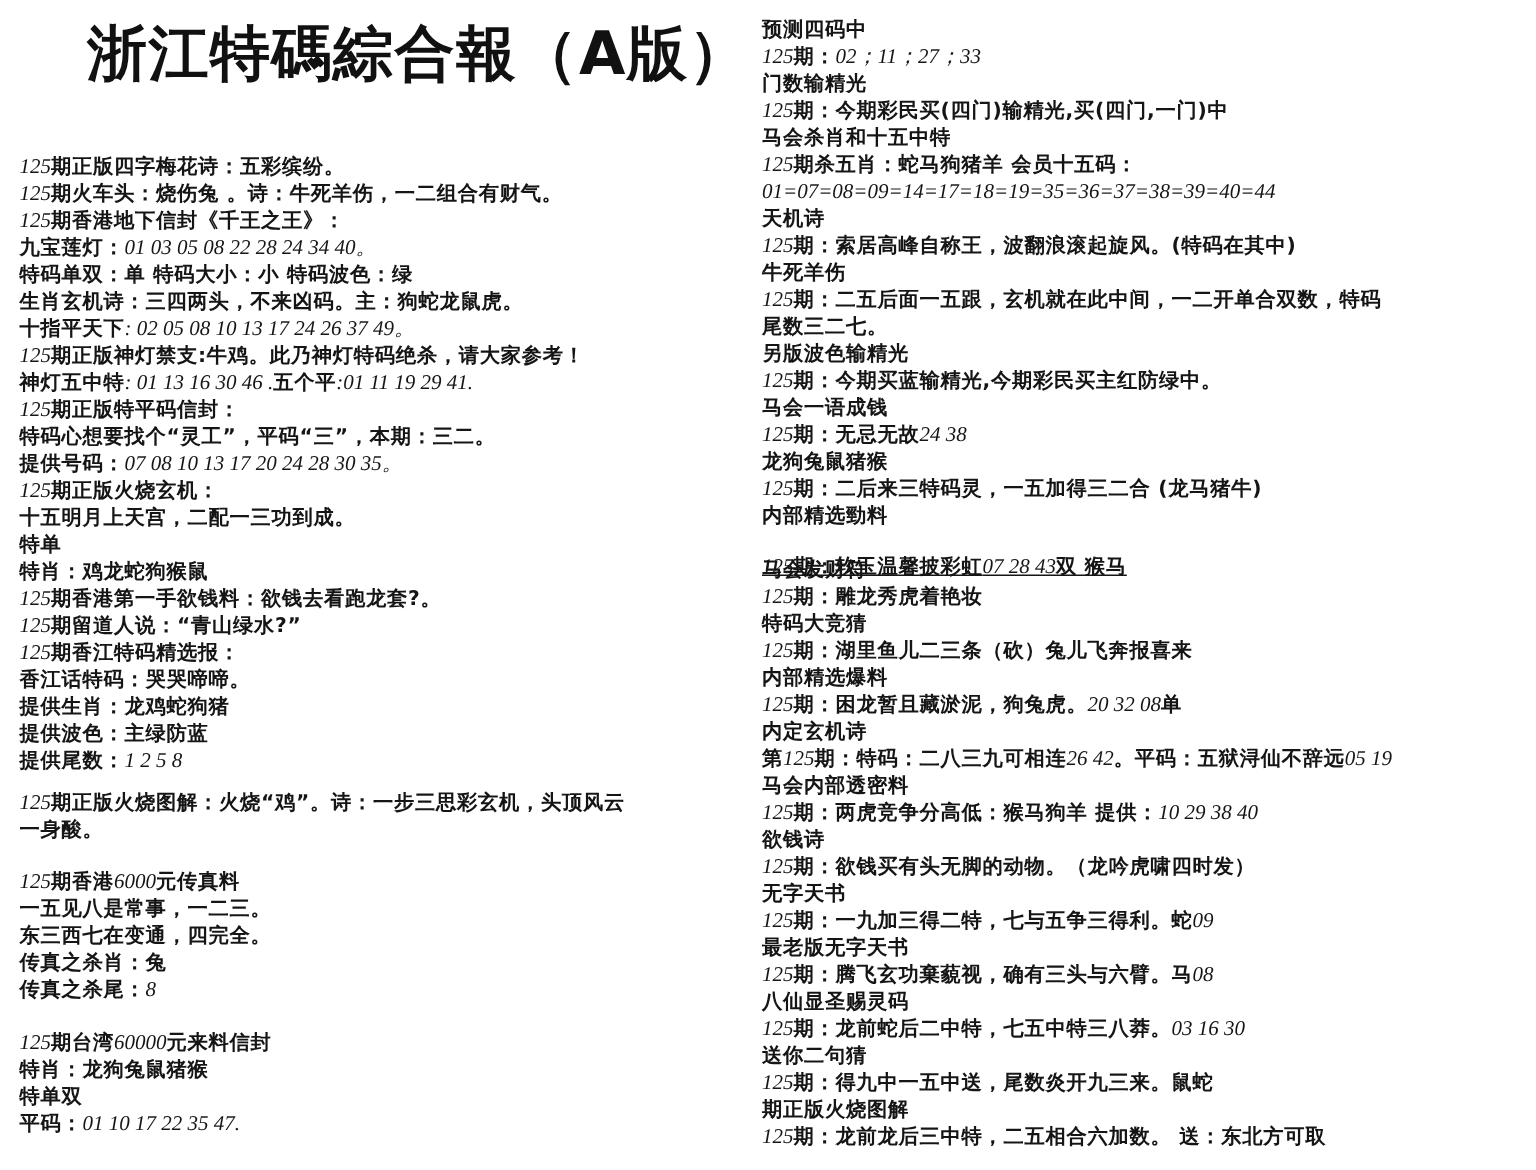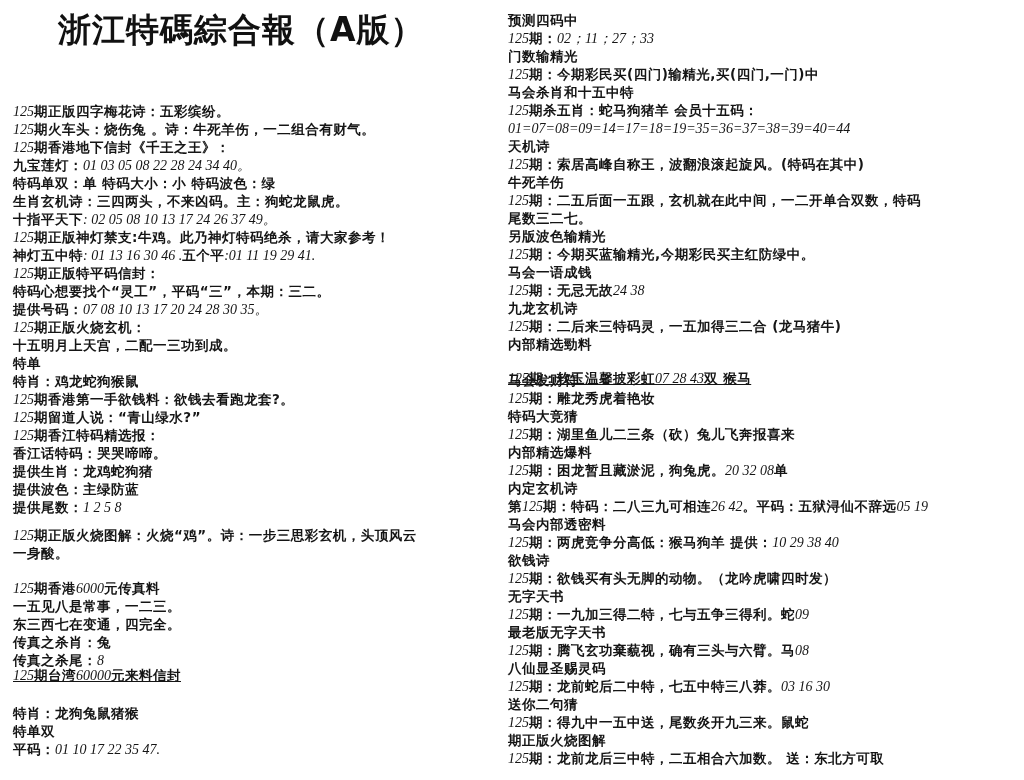--- a/index.html
+++ b/index.html
@@ -1,21 +1,21 @@
 <!DOCTYPE html>
 <html><head>
   <meta charset="utf-8">
   <style>
     html, body { margin: 0; padding: 0; }
     body {
       width: 1024px; height: 780px; background: #ffffff; position: relative; overflow: hidden;
       color: #111111; font-family: "DejaVu Sans", sans-serif;
     }
     .title {
-      position: absolute; left: 58px; top: 8px; font-size: 33px; font-weight: bold;
+      position: absolute; left: 58px; top: 8px; font-size: 40px; font-weight: bold;
       letter-spacing: 1px; color: #111; white-space: nowrap;
       font-family: "DejaVu Sans", sans-serif;
     }
     .col { position: absolute; top: 0; }
     .col-left { left: 13px; width: 490px; }
     .col-right { left: 508px; width: 510px; }
     .line {
       position: absolute; left: 0; white-space: nowrap; font-size: 13.5px; line-height: 18px;
       font-weight: bold; color: #151515; letter-spacing: 0.5px;
     }
@@ -54,21 +54,21 @@
     <div class="line" style="top: 462px;"><span class="txt">提供生肖：龙鸡蛇狗猪</span></div>
     <div class="line" style="top: 480px;"><span class="txt">提供波色：主绿防蓝</span></div>
     <div class="line" style="top: 498px;"><span class="txt">提供尾数：</span><span class="num">1 2 5 8</span></div>
     <div class="line" style="top: 526px;"><span class="num">125</span><span class="txt">期正版火烧图解：火烧“鸡”。诗：一步三思彩玄机，头顶风云</span></div>
     <div class="line" style="top: 544px;"><span class="txt">一身酸。</span></div>
     <div class="line" style="top: 579px;"><span class="num">125</span><span class="txt">期香港</span><span class="num">6000</span><span class="txt">元传真料</span></div>
     <div class="line" style="top: 597px;"><span class="txt">一五见八是常事，一二三。</span></div>
     <div class="line" style="top: 615px;"><span class="txt">东三西七在变通，四完全。</span></div>
     <div class="line" style="top: 633px;"><span class="txt">传真之杀肖：兔</span></div>
     <div class="line" style="top: 651px;"><span class="txt">传真之杀尾：</span><span class="num">8</span></div>
-    <div class="line" style="top: 666px; text-decoration: underline;"><span class="num">125</span><span class="txt">期台湾</span><span class="num">60000</span><span class="txt">元来料信封</span></div>
+    <div class="line" style="top: 686px;"><span class="num">125</span><span class="txt">期台湾</span><span class="num">60000</span><span class="txt">元来料信封</span></div>
     <div class="line" style="top: 704px;"><span class="txt">特肖：龙狗兔鼠猪猴</span></div>
     <div class="line" style="top: 722px;"><span class="txt">特单双</span></div>
     <div class="line" style="top: 740px;"><span class="txt">平码：</span><span class="num">01 10 17 22 35 47.</span></div>
   </div>
 <div class="col col-right" id="right">
     <div class="line" style="top: 11px;"><span class="txt">预测四码中</span></div>
     <div class="line" style="top: 29px;"><span class="num">125</span><span class="txt">期：</span><span class="num">02；11；27；33</span></div>
     <div class="line" style="top: 47px;"><span class="txt">门数输精光</span></div>
     <div class="line" style="top: 65px;"><span class="num">125</span><span class="txt">期：今期彩民买(四门)输精光,买(四门,一门)中</span></div>
     <div class="line" style="top: 83px;"><span class="txt">马会杀肖和十五中特</span></div>
@@ -76,21 +76,21 @@
     <div class="line" style="top: 119px;"><span class="num">01=07=08=09=14=17=18=19=35=36=37=38=39=40=44</span></div>
     <div class="line" style="top: 137px;"><span class="txt">天机诗</span></div>
     <div class="line" style="top: 155px;"><span class="num">125</span><span class="txt">期：索居高峰自称王，波翻浪滚起旋风。(特码在其中)</span></div>
     <div class="line" style="top: 173px;"><span class="txt">牛死羊伤</span></div>
     <div class="line" style="top: 191px;"><span class="num">125</span><span class="txt">期：二五后面一五跟，玄机就在此中间，一二开单合双数，特码</span></div>
     <div class="line" style="top: 209px;"><span class="txt">尾数三二七。</span></div>
     <div class="line" style="top: 227px;"><span class="txt">另版波色输精光</span></div>
     <div class="line" style="top: 245px;"><span class="num">125</span><span class="txt">期：今期买蓝输精光,今期彩民买主红防绿中。</span></div>
     <div class="line" style="top: 263px;"><span class="txt">马会一语成钱</span></div>
     <div class="line" style="top: 281px;"><span class="num">125</span><span class="txt">期：无忌无故</span><span class="num">24 38</span></div>
-    <div class="line" style="top: 299px;"><span class="txt">九龙玄机诗</span></div>
+    <div class="line" style="top: 299px;"><span class="txt">龙狗兔鼠猪猴</span></div>
     <div class="line" style="top: 317px;"><span class="num">125</span><span class="txt">期：二后来三特码灵，一五加得三二合 (龙马猪牛)</span></div>
     <div class="line" style="top: 335px;"><span class="txt">内部精选勁料</span></div>
     <div class="line" style="top: 369px; text-decoration: underline;"><span class="num">125</span><span class="txt">期：软玉温馨披彩虹</span><span class="num">07 28 43</span><span class="txt">双 猴马</span></div>
     <div class="line" style="top: 371px;"><span class="txt">马会发财符</span></div>
     <div class="line" style="top: 389px;"><span class="num">125</span><span class="txt">期：雕龙秀虎着艳妆</span></div>
     <div class="line" style="top: 407px;"><span class="txt">特码大竞猜</span></div>
     <div class="line" style="top: 425px;"><span class="num">125</span><span class="txt">期：湖里鱼儿二三条（砍）兔儿飞奔报喜来</span></div>
     <div class="line" style="top: 443px;"><span class="txt">内部精选爆料</span></div>
     <div class="line" style="top: 461px;"><span class="num">125</span><span class="txt">期：困龙暂且藏淤泥，狗兔虎。</span><span class="num">20 32 08</span><span class="txt">单</span></div>
     <div class="line" style="top: 479px;"><span class="txt">内定玄机诗</span></div>

